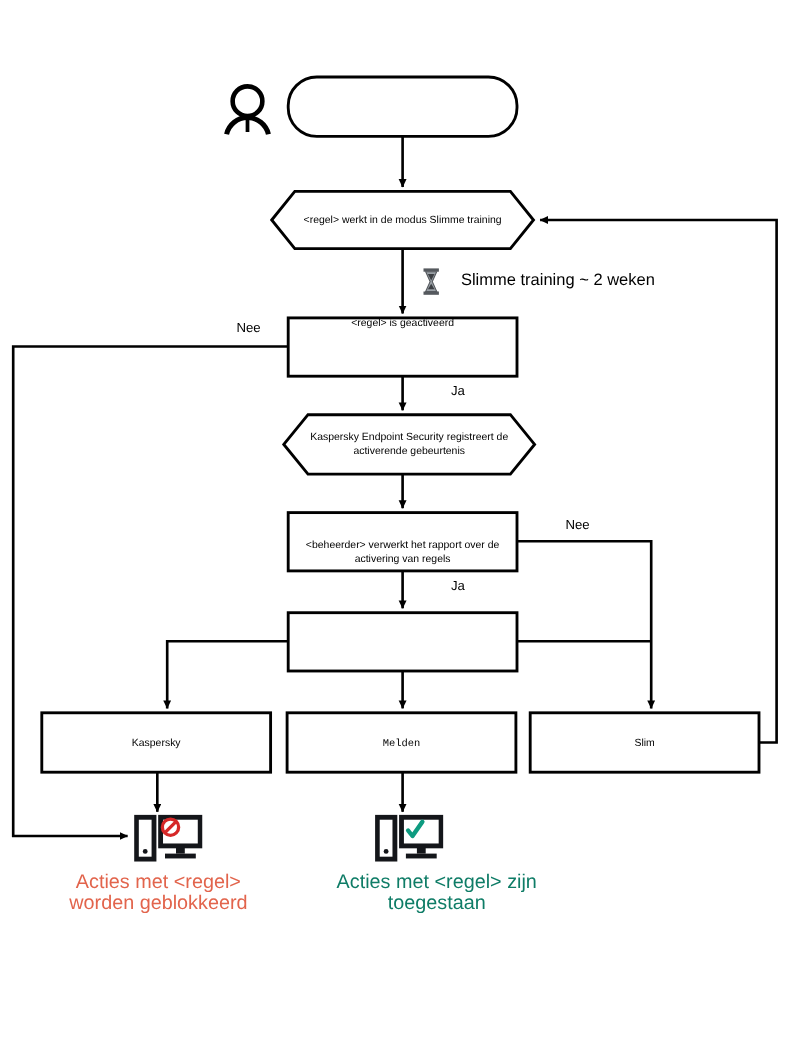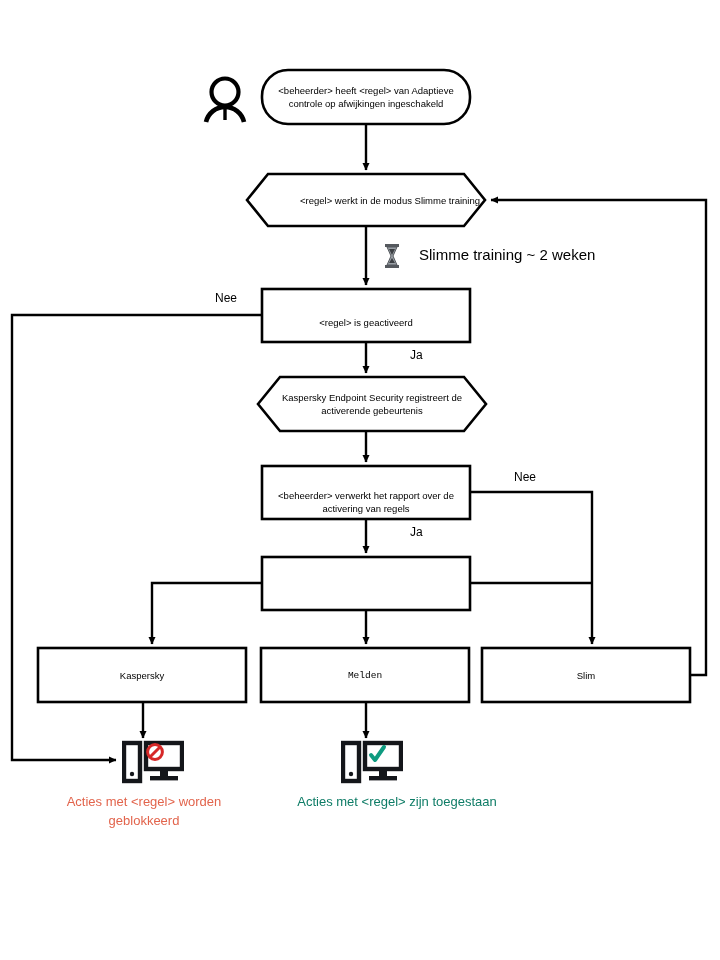--- a/index.html
+++ b/index.html
@@ -50,21 +50,21 @@
     position: absolute;
     font-family: "Liberation Sans", sans-serif;
     font-size: 15px;
     color: #000000;
     white-space: nowrap;
   }
   .caption {
     position: absolute;
     text-align: center;
     font-family: "Liberation Sans", sans-serif;
-    font-size: 13px;
+    font-size: 18px;
     line-height: 19px;
   }
   .caption.blocked { color: #E2644C; }
   .caption.allowed { color: #0E7C66; }
   .icon-box {
     position: absolute;
   }
 </style>
 </head>
 <body>
@@ -153,25 +153,24 @@
     <svg viewBox="0 0 62 46" width="62" height="46">
       <rect x="2" y="3" width="16" height="38" fill="#ffffff" stroke="#14161a" stroke-width="4.4"></rect>
       <circle cx="10" cy="34" r="2.2" fill="#14161a"></circle>
       <rect x="24" y="3" width="36" height="26" fill="#ffffff" stroke="#14161a" stroke-width="4.4"></rect>
       <rect x="38" y="29" width="8" height="7" fill="#14161a"></rect>
       <rect x="28" y="36" width="28" height="4.4" fill="#14161a"></rect>
       <path d="M30,15 L34,20 L43,7" fill="none" stroke="#0E9B80" stroke-width="4" stroke-linecap="round" stroke-linejoin="round"></path>
     </svg>
   </div>
 
-  <div class="node-text" style="left:268px; top:70px; width:196px; height:54px;">&lt;beheerder&gt; heeft &lt;regel&gt; van Adaptieve controle op afwijkingen ingeschakeld</div>
 
-  <div class="node-text" style="left:272px; top:174px; width:188px; height:52px;margin-left:24px;">&lt;regel&gt; werkt in de modus Slimme training</div>
+  <div class="node-text" style="left:272px; top:174px; width:188px; height:52px;">&lt;regel&gt; werkt in de modus Slimme training</div>
 
-  <div class="node-text" style="left:266px; top:302px; width:200px; height:41px;">&lt;regel&gt; is geactiveerd</div>
+  <div class="node-text" style="left:266px; top:273px; width:200px; height:41px;">&lt;regel&gt; is geactiveerd</div>
 
   <div class="node-text" style="left:272px; top:377px; width:200px; height:54px;">Kaspersky Endpoint Security registreert de activerende gebeurtenis</div>
 
   <div class="node-text" style="left:266px; top:466px; width:200px; height:71px;">&lt;beheerder&gt; verwerkt het rapport over de activering van regels</div>
 
 
   <div class="node-text" style="left:38px; top:648px; width:208px; height:54px;">Kaspersky</div>
 
   <div class="node-text" style="left:261px; top:648px; width:208px; height:54px;font-family:Liberation Mono, monospace;">Melden</div>
 

